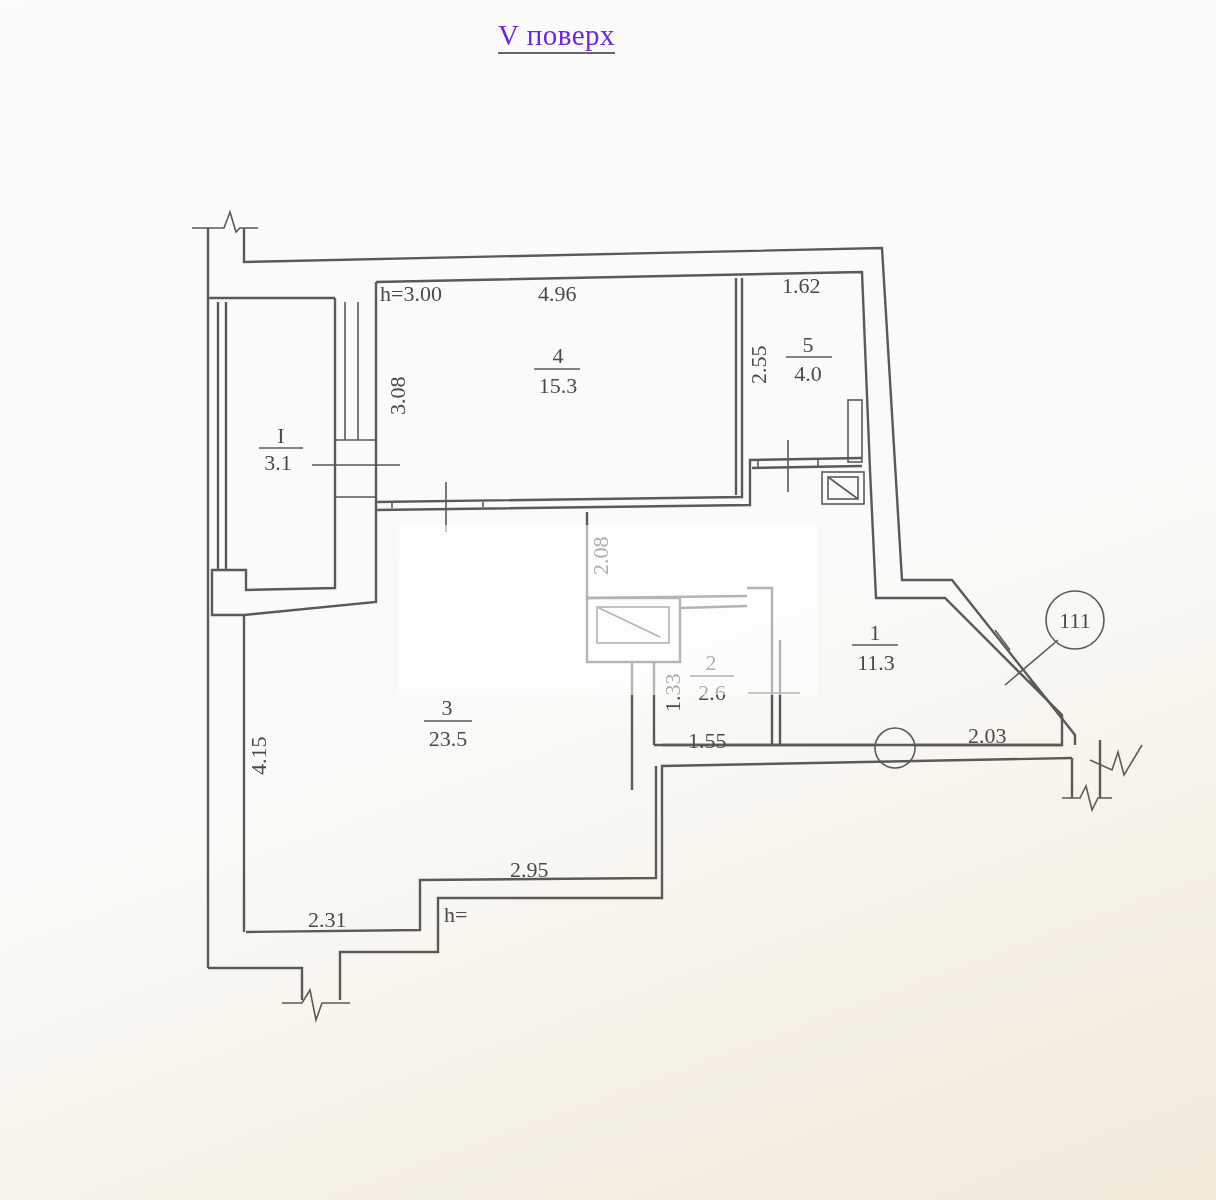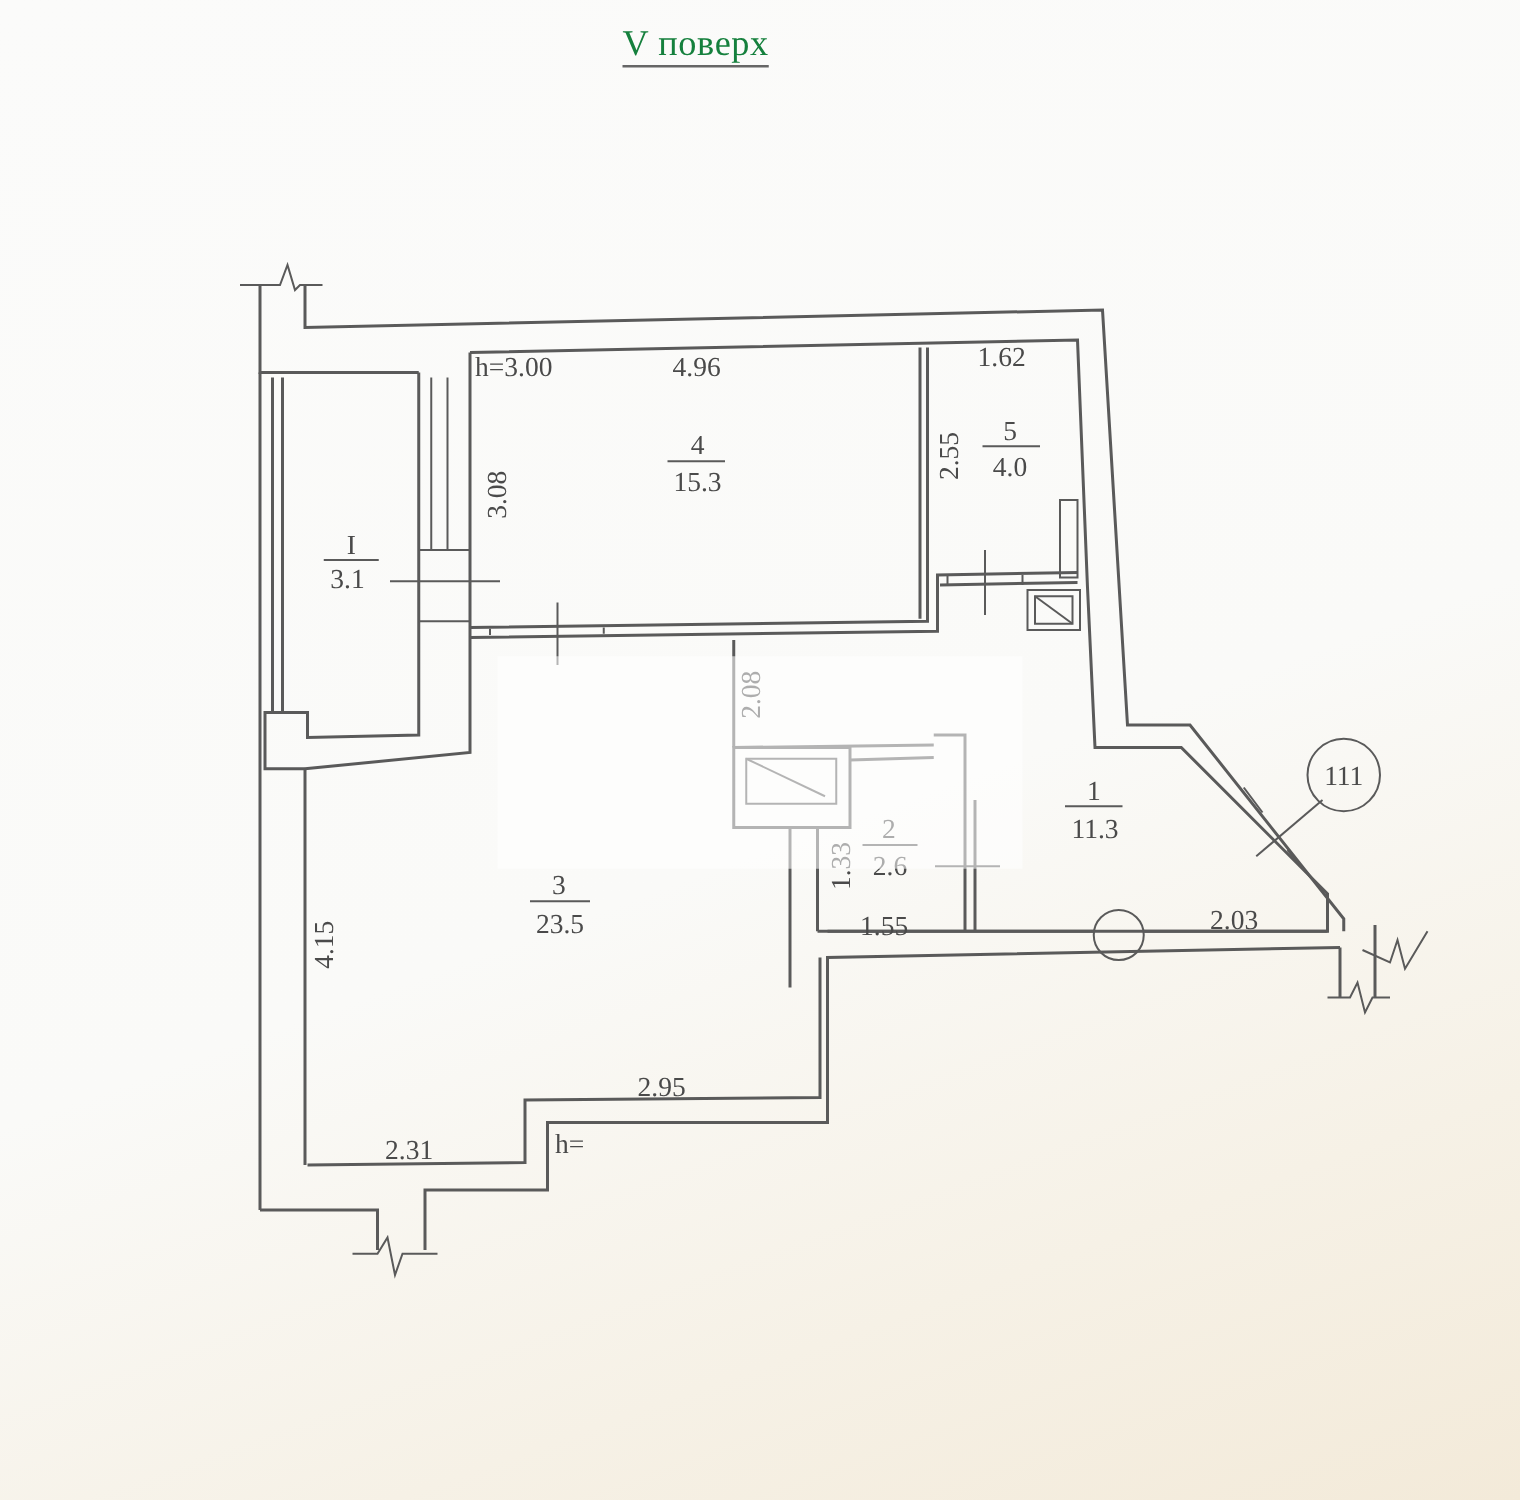--- a/index.html
+++ b/index.html
@@ -6,21 +6,21 @@
   body {
     width: 1216px; height: 1200px; overflow: hidden;
     background: linear-gradient(160deg, #fbfbfa 0%, #fafaf8 55%, #f6f1e6 80%, #f3ead9 100%);
     font-family: "Liberation Serif", "DejaVu Serif", serif;
     color: #4a4a4a;
     position: relative;
   }
   .sheet { position: absolute; left: 0; top: 0; width: 1216px; height: 1200px; }
   .title {
     position: absolute; left: 498px; top: 18px;
-    font-size: 29px; color: #15803d; letter-spacing: 0.5px;
+    font-size: 29px; color: #6d28d9; letter-spacing: 0.5px;
     border-bottom: 2px solid #666; padding-bottom: 0; line-height: 34px;
   }
   svg { position: absolute; left: 0; top: 0; }
   .w { fill: none; stroke: #5a5a5a; stroke-width: 2.4; stroke-linejoin: miter; }
   .t { stroke: #5a5a5a; stroke-width: 1.6; fill: none; }
   .lbl { font-family: "Liberation Serif", "DejaVu Serif", serif; fill: #4a4a4a; }
   .dim { font-size: 22px; }
   .num { font-size: 22px; }
   .wm { fill: rgba(255,255,255,0.55); }
 </style>

